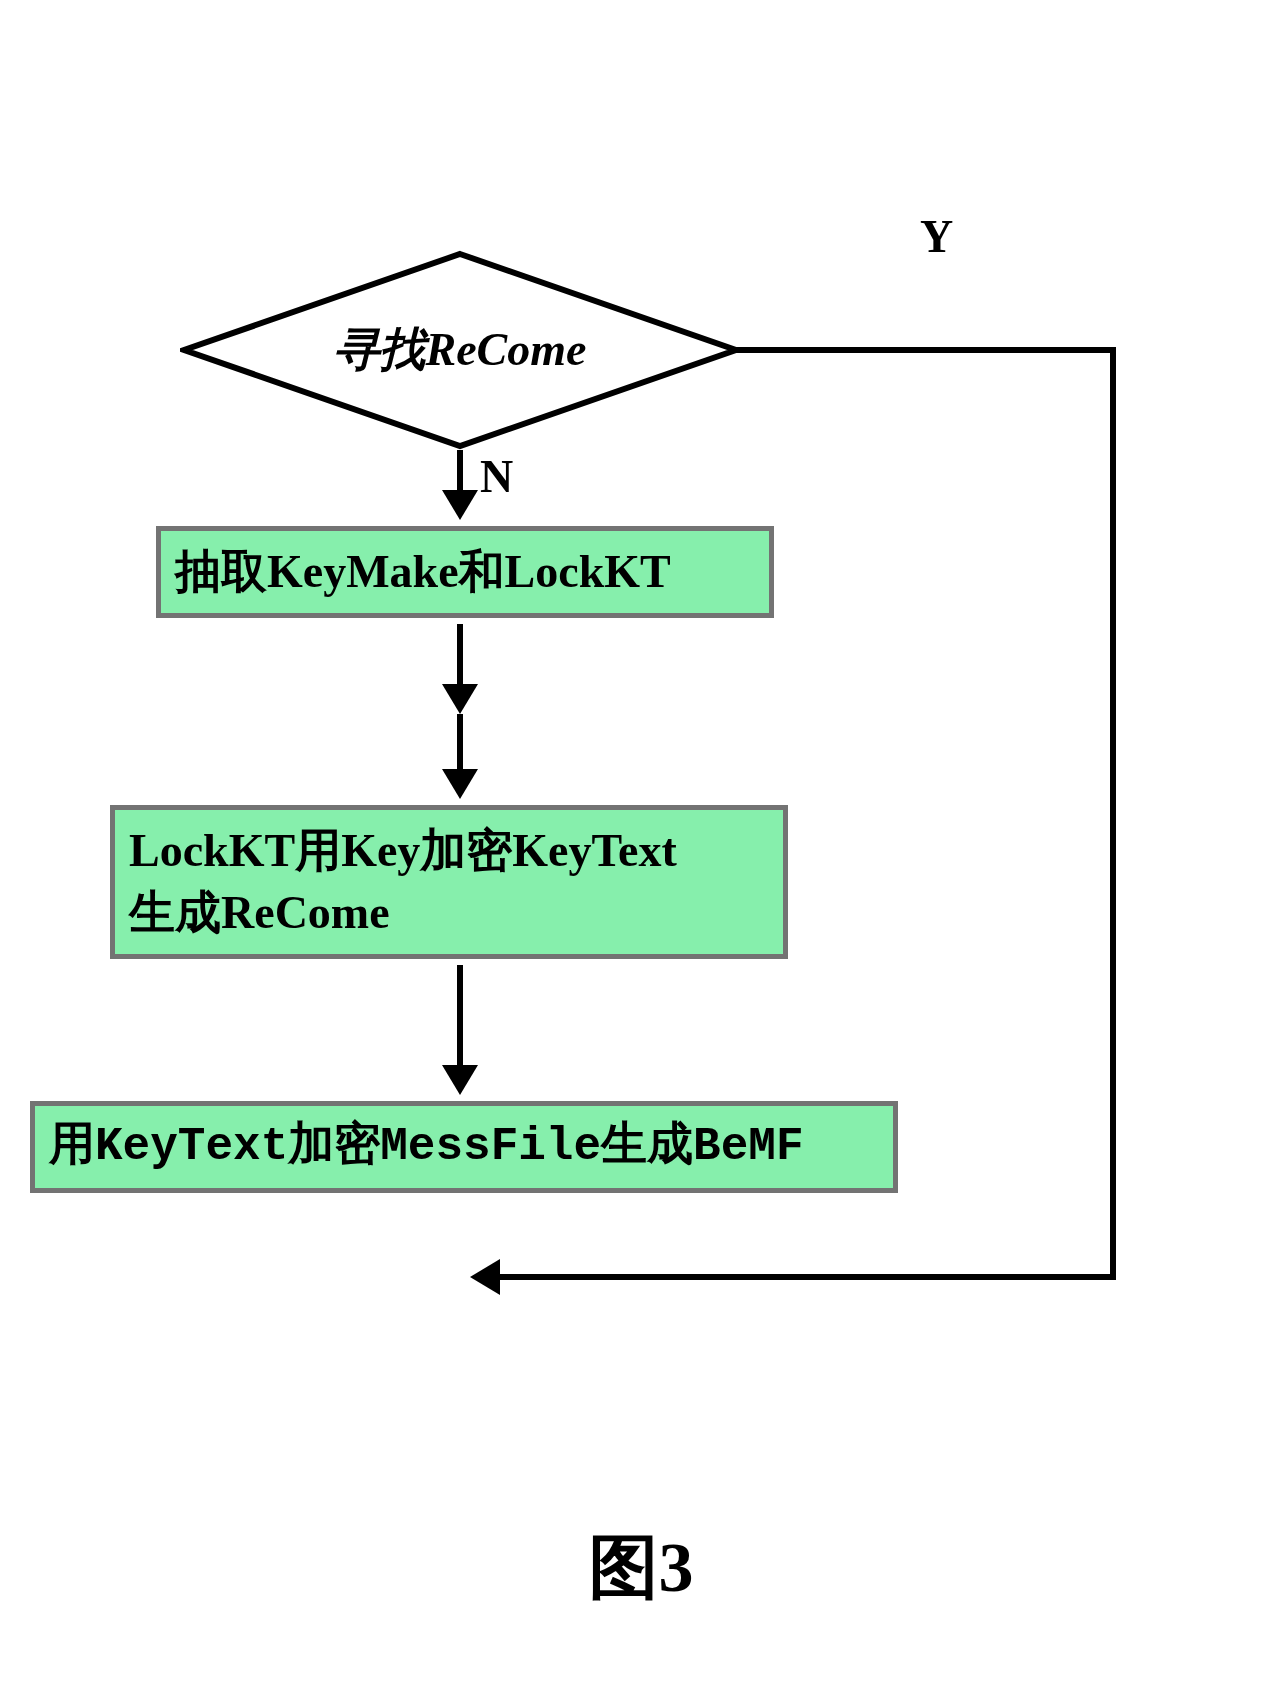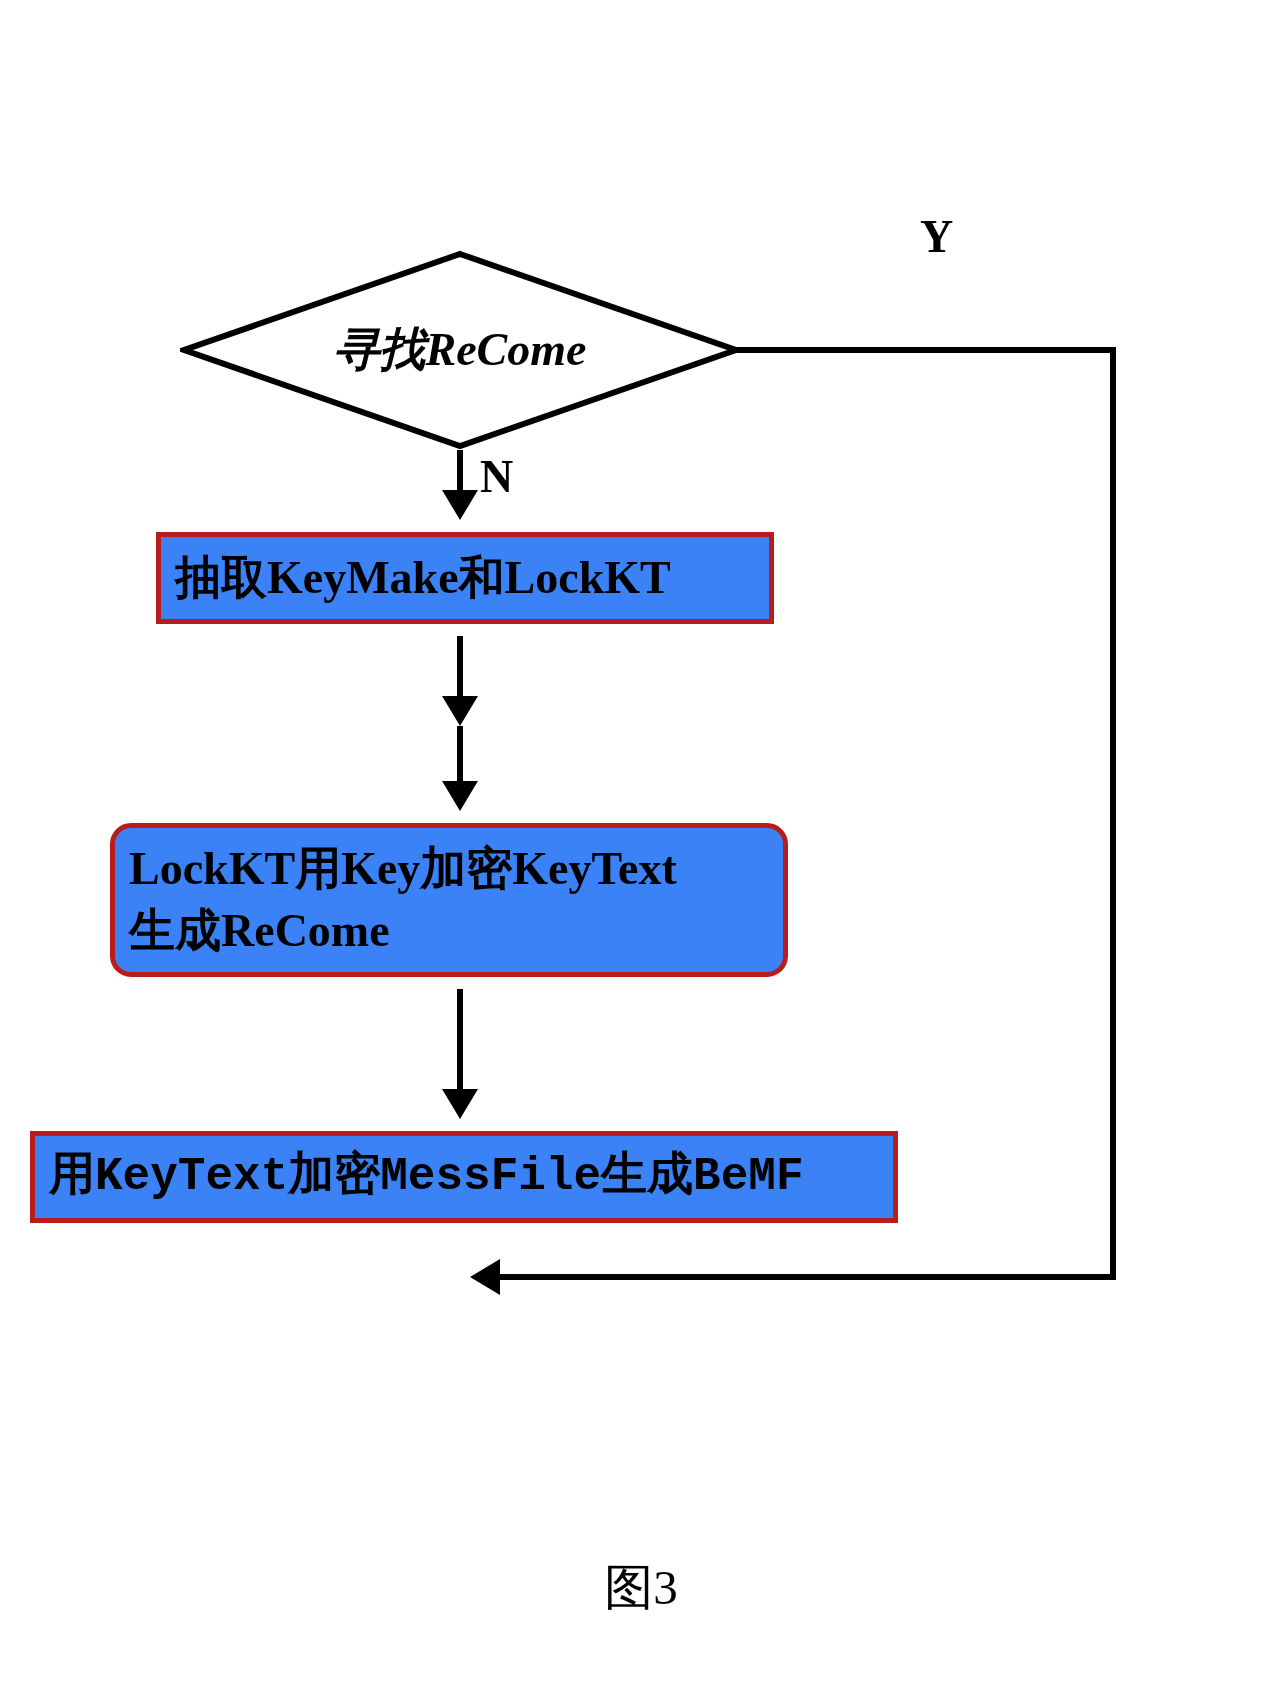--- a/index.html
+++ b/index.html
@@ -33,26 +33,26 @@
       position: absolute;
       top: 50%;
       left: 50%;
       transform: translate(-50%, -50%);
       font-size: 46px;
       font-weight: bold;
       white-space: nowrap;
       font-style: italic;
     }
     .box {
-      border: 5px solid #b91c1c;
+      border: 5px solid #737373;
       font-size: 46px;
       font-weight: bold;
       padding: 10px 14px;
-      margin: 12px auto;
-      background: #3b82f6;
+      margin: 6px auto;
+      background: #86efac;
       line-height: 1.35;
     }
     .arrow-down {
       width: 0;
       height: 0;
       border-left: 18px solid transparent;
       border-right: 18px solid transparent;
       border-top: 30px solid #000;
       margin: 0 auto;
     }
@@ -61,23 +61,23 @@
       background: #000;
       margin: 0 auto;
     }
     .label {
       position: absolute;
       font-size: 46px;
       font-weight: bold;
     }
     .caption {
       position: absolute;
-      font-size: 49px;
-      font-weight: normal;
-      bottom: 80px;
+      font-size: 70px;
+      font-weight: bold;
+      bottom: 86px;
       left: 50%;
       transform: translateX(-50%);
     }
     .hline {
       height: 6px;
       background: #000;
       position: absolute;
     }
     .vline-abs {
       width: 6px;
@@ -124,21 +124,21 @@
     <span>抽取KeyMake和LockKT</span>
   </div>
 
   <div class="vline" style="height:60px; margin-left:407px;"></div>
   <div class="arrow-down" style="margin-left:392px;"></div>
 
 
   <div class="vline" style="height:55px; margin-left:407px;"></div>
   <div class="arrow-down" style="margin-left:392px;"></div>
 
-  <div class="box" style="width:640px; margin-left:60px;border-radius:21px;">
+  <div class="box" style="width:640px; margin-left:60px;">
     <span style="white-space:pre-line;">LockKT用Key加密KeyText
 生成ReCome</span>
   </div>
 
   <div class="vline" style="height:100px; margin-left:407px;"></div>
   <div class="arrow-down" style="margin-left:392px;"></div>
 
   <div class="box" style="width:830px; margin-left:-20px;font-family:Liberation Mono, monospace;">
     <span>用KeyText加密MessFile生成BeMF</span>
   </div>

